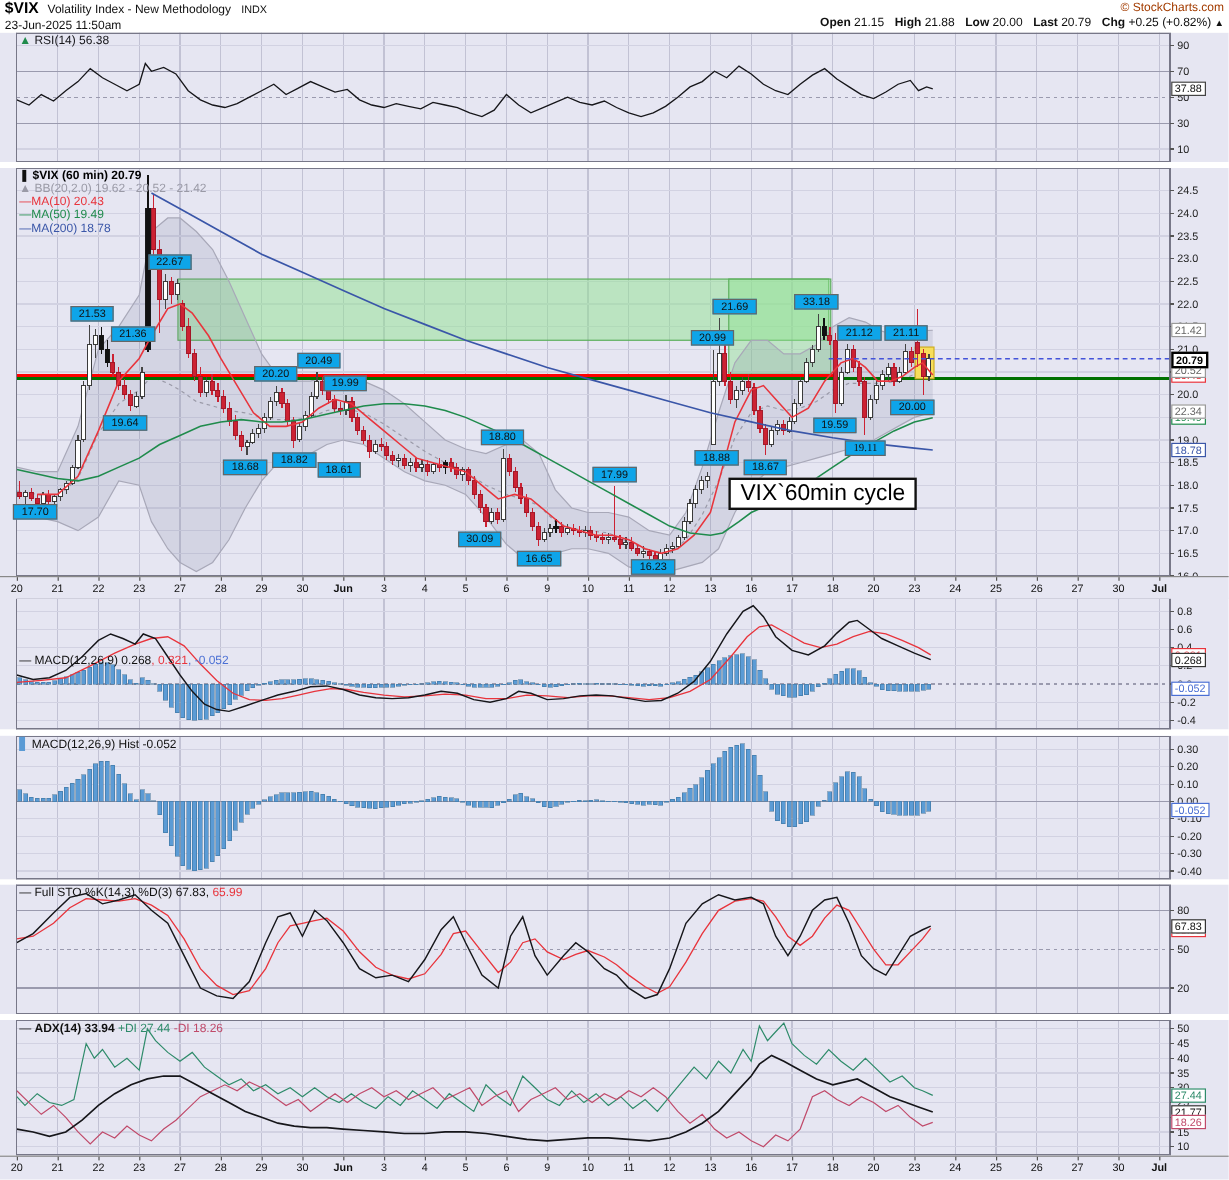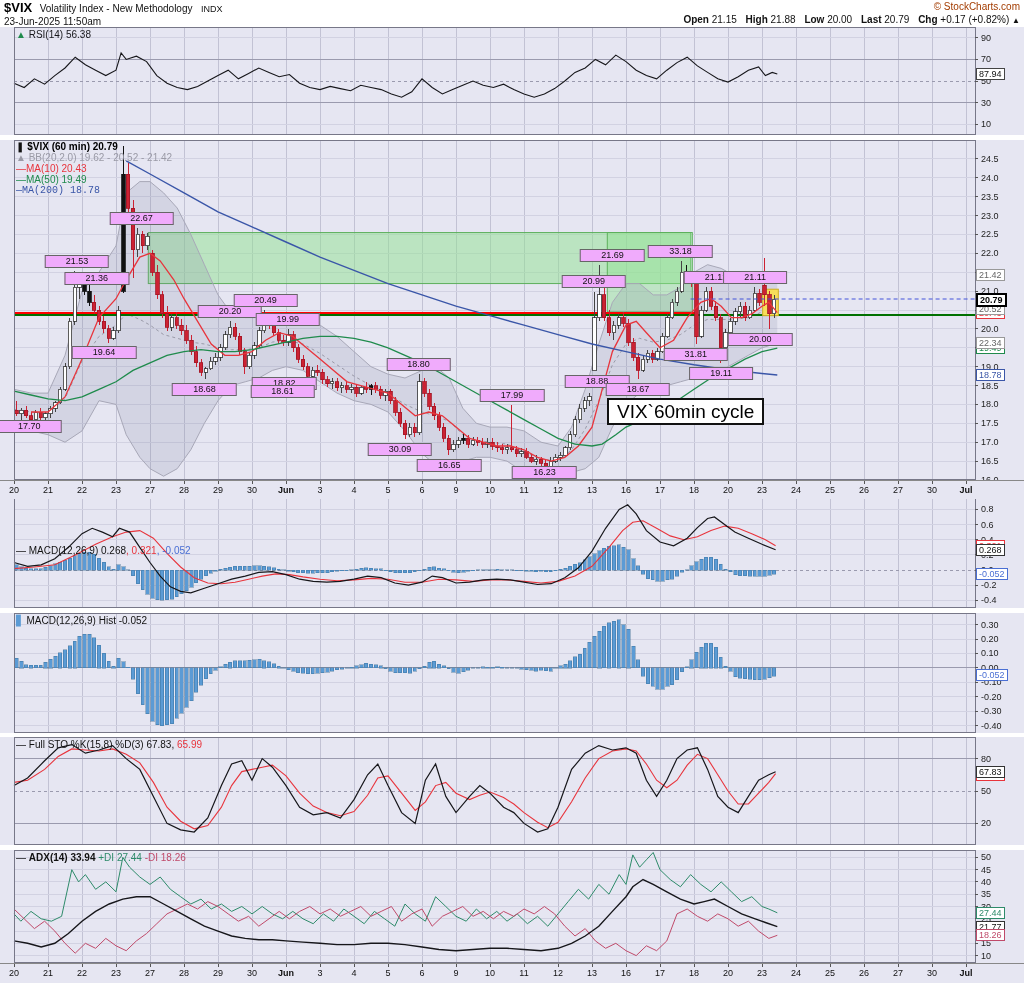--- a/index.html
+++ b/index.html
@@ -15,22 +15,22 @@
   .cpy{float:right;font-size:10px;color:#a33c00}
   .dt{font-size:10px;color:#111}
   .quote{float:right;font-size:10px;color:#111}
   .quote b{margin-left:6px}
   .arr{font-size:8px}
   .legend{position:absolute;left:16px;font-size:10px;line-height:11px;white-space:nowrap;z-index:6}
   .legend .b{font-weight:bold}
   .bubble{position:absolute;left:976px;background:#fff;border:1px solid #555;font-size:9px;
           line-height:10px;padding:0 2px;z-index:7;white-space:nowrap}
   .bubble.bold{font-weight:bold;border-width:2px}
-  .plabel{position:absolute;background:#f0abfc;border:1px solid #666;color:#111;font-size:9px;
-          line-height:11px;padding:0 20px;z-index:5;white-space:nowrap}
+  .plabel{position:absolute;background:#0ea5e9;border:1px solid #666;color:#111;font-size:9px;
+          line-height:11px;padding:0 6px;z-index:5;white-space:nowrap}
   .textbox{position:absolute;background:#fff;border:2px solid #111;color:#000;font-size:19px;
            line-height:23px;padding:0 8px;z-index:6;white-space:nowrap}
   .axisstrip{position:absolute;left:0;width:1024px;background:#e6e6f2;border-top:1px solid #888;z-index:3}
   .axislbl{position:absolute;top:4px;transform:translateX(-50%);font-size:9px;color:#111}
   .axislbl.bold{font-weight:bold}
   .tick{position:absolute;top:0;width:1px;height:3px;background:#555}
 </style>
 </head>
 <body>
 
@@ -45,21 +45,21 @@
     <span class="quote">
       <b>Open</b>
       <span>21.15</span>
       <b>High</b>
       <span>21.88</span>
       <b>Low</b>
       <span>20.00</span>
       <b>Last</b>
       <span>20.79</span>
       <b>Chg</b>
-      <span>+0.17 (+0.82%)</span>
+      <span>+0.25 (+0.82%)</span>
       <span class="arr">▲</span>
     </span>
     <span class="dt">23-Jun-2025 11:50am</span>
   </div>
 </div>
 
 <div id="chart">
     <svg width="1024" height="108" style="position:absolute;left:0;top:27px">
       <rect x="0" y="0" width="1024" height="108" fill="#e6e6f2"></rect>
       <g shape-rendering="crispEdges">
@@ -108,21 +108,21 @@
         <line x1="975" y1="32.4" x2="978" y2="32.4" stroke="#555" shape-rendering="crispEdges"></line>
         <text x="981" y="35.4" font-size="9" fill="#222">70</text>
         <line x1="975" y1="54" x2="978" y2="54" stroke="#555" shape-rendering="crispEdges"></line>
         <text x="981" y="57" font-size="9" fill="#222">50</text>
         <line x1="975" y1="75.6" x2="978" y2="75.6" stroke="#555" shape-rendering="crispEdges"></line>
         <text x="981" y="78.6" font-size="9" fill="#222">30</text>
         <line x1="975" y1="97.2" x2="978" y2="97.2" stroke="#555" shape-rendering="crispEdges"></line>
         <text x="981" y="100.2" font-size="9" fill="#222">10</text>
       </g>
     </svg>
-    <div class="bubble" style="top: 68.1096px; border-color: rgb(68, 68, 68); color: rgb(17, 17, 17);">87.94</div>
+    <div class="bubble" style="top: 68.1096px; border-color: rgb(68, 68, 68); color: rgb(17, 17, 17);">37.88</div>
     <div class="legend" style="top: 29px;"><span style="color: rgb(31, 139, 76);">▲</span><span style="color: rgb(22, 22, 26);"> RSI(14) 56.38</span></div>
     <svg width="1024" height="340" style="position:absolute;left:0;top:140px">
       <rect x="0" y="0" width="1024" height="340" fill="#e6e6f2"></rect>
       <g shape-rendering="crispEdges">
         <line x1="14" y1="0" x2="14" y2="340" stroke="#c2c2d4" stroke-width="1"></line>
         <line x1="48" y1="0" x2="48" y2="340" stroke="#c2c2d4" stroke-width="1"></line>
         <line x1="82" y1="0" x2="82" y2="340" stroke="#c2c2d4" stroke-width="1"></line>
         <line x1="116" y1="0" x2="116" y2="340" stroke="#c2c2d4" stroke-width="1"></line>
         <line x1="150" y1="0" x2="150" y2="340" stroke="#c2c2d4" stroke-width="1"></line>
         <line x1="184" y1="0" x2="184" y2="340" stroke="#c2c2d4" stroke-width="1"></line>
@@ -545,45 +545,45 @@
     <div class="bubble" style="top: 337.244px; border-color: rgb(153, 153, 153); color: rgb(102, 102, 102);">22.34</div>
     <div class="bubble" style="top: 368.978px; border-color: rgb(58, 86, 168); color: rgb(58, 86, 168);">18.78</div>
     <div class="bubble bold" style="top: 293.044px; border-color: rgb(0, 0, 0); color: rgb(0, 0, 0);">20.79</div>
     <div class="plabel" style="top: 419.778px; left: 29.3px; transform: translateX(-50%);">17.70</div>
     <div class="plabel" style="top: 255.089px; left: 76.9px; transform: translateX(-50%);">21.53</div>
     <div class="plabel" style="top: 346.489px; left: 104.1px; transform: translateX(-50%);">19.64</div>
     <div class="plabel" style="top: 271.511px; left: 129px; transform: translateX(-100%);">21.36</div>
     <div class="plabel" style="top: 212.022px; left: 141.5px; transform: translateX(-50%);">22.67</div>
     <div class="plabel" style="top: 382.756px; left: 204.4px; transform: translateX(-50%);">18.68</div>
     <div class="plabel" style="top: 305.333px; left: 229.9px; transform: translateX(-50%);">20.20</div>
-    <div class="plabel" style="top: 377.467px; left: 245.2px; transform: translateX(-50%); margin-left: 39px;">18.82</div>
+    <div class="plabel" style="top: 377.467px; left: 245.2px; transform: translateX(-50%);">18.82</div>
     <div class="plabel" style="top: 294.378px; left: 265.6px; transform: translateX(-50%);">20.49</div>
     <div class="plabel" style="top: 385.4px; left: 282.6px; transform: translateX(-50%);">18.61</div>
     <div class="plabel" style="top: 313.267px; left: 287.7px; transform: translateX(-50%);">19.99</div>
     <div class="plabel" style="top: 443.2px; left: 399.9px; transform: translateX(-50%);">30.09</div>
     <div class="plabel" style="top: 358.222px; left: 418.6px; transform: translateX(-50%);">18.80</div>
     <div class="plabel" style="top: 459.444px; left: 449.2px; transform: translateX(-50%);">16.65</div>
     <div class="plabel" style="top: 388.822px; left: 512.1px; transform: translateX(-50%);">17.99</div>
     <div class="plabel" style="top: 466px; left: 544.4px; transform: translateX(-50%);">16.23</div>
     <div class="plabel" style="top: 275.489px; left: 593.7px; transform: translateX(-50%);">20.99</div>
     <div class="plabel" style="top: 375.2px; left: 597.1px; transform: translateX(-50%);">18.88</div>
     <div class="plabel" style="top: 249.044px; left: 612.4px; transform: translateX(-50%);">21.69</div>
     <div class="plabel" style="top: 383.133px; left: 637.9px; transform: translateX(-50%);">18.67</div>
     <div class="plabel" style="top: 245.267px; left: 680.4px; transform: translateX(-50%);">33.18</div>
-    <div class="plabel" style="top: 348.378px; left: 695.7px; transform: translateX(-50%);">31.81</div>
+    <div class="plabel" style="top: 348.378px; left: 695.7px; transform: translateX(-50%);">19.59</div>
     <div class="plabel" style="top: 270.578px; left: 716.1px; transform: translateX(-50%);">21.12</div>
-    <div class="plabel" style="top: 366.511px; left: 721.2px; transform: translateX(-50%);">19.11</div>
+    <div class="plabel" style="top: 366.511px; left: 721.2px; transform: translateX(-50%); font-family: Liberation Serif, serif;">19.11</div>
     <div class="plabel" style="top: 270.956px; left: 755.2px; transform: translateX(-50%);">21.11</div>
     <div class="plabel" style="top: 332.889px; left: 760.3px; transform: translateX(-50%);">20.00</div>
     <div class="textbox" style="left: 607px; top: 398px;">VIX`60min cycle</div>
     <div class="legend" style="top: 141px;"><span style="color: rgb(17, 17, 17);">❚ </span><span class="b" style="color: rgb(0, 0, 0);">$VIX (60 min) 20.79</span></div>
     <div class="legend" style="top: 152px;"><span style="color: rgb(154, 154, 166);">▲ </span><span style="color: rgb(154, 154, 166);">BB(20,2.0) 19.62 - 20.52 - 21.42</span></div>
     <div class="legend" style="top: 163px;"><span style="color: rgb(232, 52, 60);">—</span><span style="color: rgb(232, 52, 60);">MA(10) 20.43</span></div>
     <div class="legend" style="top: 174px;"><span style="color: rgb(31, 139, 76);">—</span><span style="color: rgb(31, 139, 76);">MA(50) 19.49</span></div>
-    <div class="legend" style="top: 185px; font-family: Liberation Mono, monospace;"><span style="color: rgb(58, 86, 168);">—</span><span style="color: rgb(58, 86, 168);">MA(200) 18.78</span></div>
+    <div class="legend" style="top: 185px;"><span style="color: rgb(58, 86, 168);">—</span><span style="color: rgb(58, 86, 168);">MA(200) 18.78</span></div>
     <svg width="1024" height="110" style="position:absolute;left:0;top:498px">
       <rect x="0" y="0" width="1024" height="110" fill="#e6e6f2"></rect>
       <g shape-rendering="crispEdges">
         <line x1="14" y1="0" x2="14" y2="110" stroke="#c2c2d4" stroke-width="1"></line>
         <line x1="48" y1="0" x2="48" y2="110" stroke="#c2c2d4" stroke-width="1"></line>
         <line x1="82" y1="0" x2="82" y2="110" stroke="#c2c2d4" stroke-width="1"></line>
         <line x1="116" y1="0" x2="116" y2="110" stroke="#c2c2d4" stroke-width="1"></line>
         <line x1="150" y1="0" x2="150" y2="110" stroke="#c2c2d4" stroke-width="1"></line>
         <line x1="184" y1="0" x2="184" y2="110" stroke="#c2c2d4" stroke-width="1"></line>
         <line x1="218" y1="0" x2="218" y2="110" stroke="#c2c2d4" stroke-width="1"></line>
@@ -1071,21 +1071,21 @@
         <line x1="975" y1="21.6" x2="978" y2="21.6" stroke="#555" shape-rendering="crispEdges"></line>
         <text x="981" y="24.6" font-size="9" fill="#222">80</text>
         <line x1="975" y1="54" x2="978" y2="54" stroke="#555" shape-rendering="crispEdges"></line>
         <text x="981" y="57" font-size="9" fill="#222">50</text>
         <line x1="975" y1="86.4" x2="978" y2="86.4" stroke="#555" shape-rendering="crispEdges"></line>
         <text x="981" y="89.4" font-size="9" fill="#222">20</text>
       </g>
     </svg>
     <div class="bubble" style="top: 768.584px; border-color: rgb(232, 52, 60); color: rgb(232, 52, 60);">65.99</div>
     <div class="bubble" style="top: 765.744px; border-color: rgb(51, 51, 51); color: rgb(17, 17, 17);">67.83</div>
-    <div class="legend" style="top: 739px;"><span style="color: rgb(17, 17, 17);">— </span><span style="color: rgb(17, 17, 17);">Full STO %K(15,8) %D(3) 67.83,</span><span style="color: rgb(232, 52, 60);"> 65.99</span></div>
+    <div class="legend" style="top: 739px;"><span style="color: rgb(17, 17, 17);">— </span><span style="color: rgb(17, 17, 17);">Full STO %K(14,3) %D(3) 67.83,</span><span style="color: rgb(232, 52, 60);"> 65.99</span></div>
     <svg width="1024" height="113" style="position:absolute;left:0;top:850px">
       <rect x="0" y="0" width="1024" height="113" fill="#e6e6f2"></rect>
       <g shape-rendering="crispEdges">
         <line x1="14" y1="0" x2="14" y2="113" stroke="#c2c2d4" stroke-width="1"></line>
         <line x1="48" y1="0" x2="48" y2="113" stroke="#c2c2d4" stroke-width="1"></line>
         <line x1="82" y1="0" x2="82" y2="113" stroke="#c2c2d4" stroke-width="1"></line>
         <line x1="116" y1="0" x2="116" y2="113" stroke="#c2c2d4" stroke-width="1"></line>
         <line x1="150" y1="0" x2="150" y2="113" stroke="#c2c2d4" stroke-width="1"></line>
         <line x1="184" y1="0" x2="184" y2="113" stroke="#c2c2d4" stroke-width="1"></line>
         <line x1="218" y1="0" x2="218" y2="113" stroke="#c2c2d4" stroke-width="1"></line>

